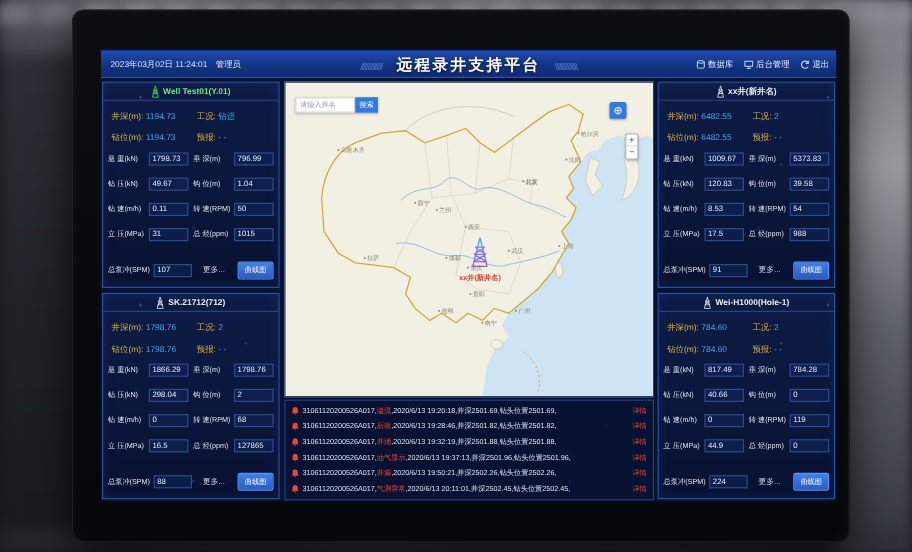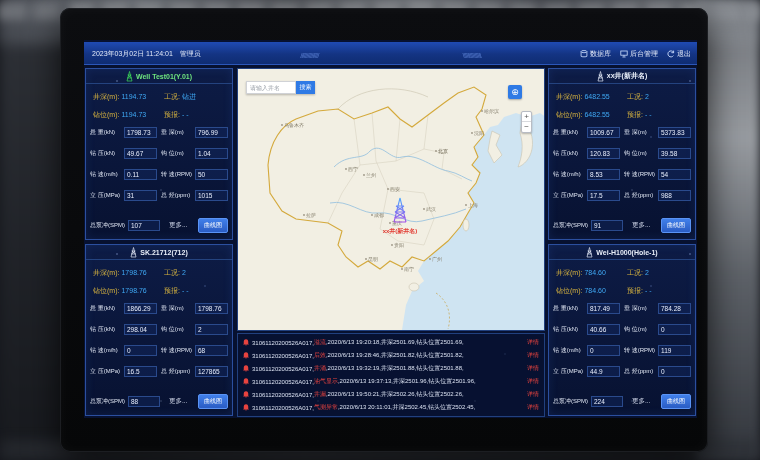--- a/index.html
+++ b/index.html
@@ -104,20 +104,21 @@
   <div class="bg-bottom"></div>
 
   <div class="monitor">
     <div class="screen">
 
       <div class="topbar">
         <div class="tb-left">
           <span>2023年03月02日 11:24:01</span><span class="tb-user">管理员</span>
         </div>
         <div class="tb-decor dl">///////////////</div>
+        <div class="tb-title">远程录井支持平台</div>
         <div class="tb-decor dr">\\\\\\\\\\\\\\\</div>
         <div class="tb-actions">
           <div class="tb-act">
             <svg width="8" height="8" viewBox="0 0 8 8">
                 <ellipse cx="4" cy="1.6" rx="2.9" ry="1.1" fill="none" stroke="#cfe0ff" stroke-width="0.8"></ellipse>
                 <path d="M1.1,1.6 L1.1,6.3 C1.1,7 6.9,7 6.9,6.3 L6.9,1.6" fill="none" stroke="#cfe0ff" stroke-width="0.8"></path>
               </svg>
             <span>数据库</span>
           </div>
           <div class="tb-act">

